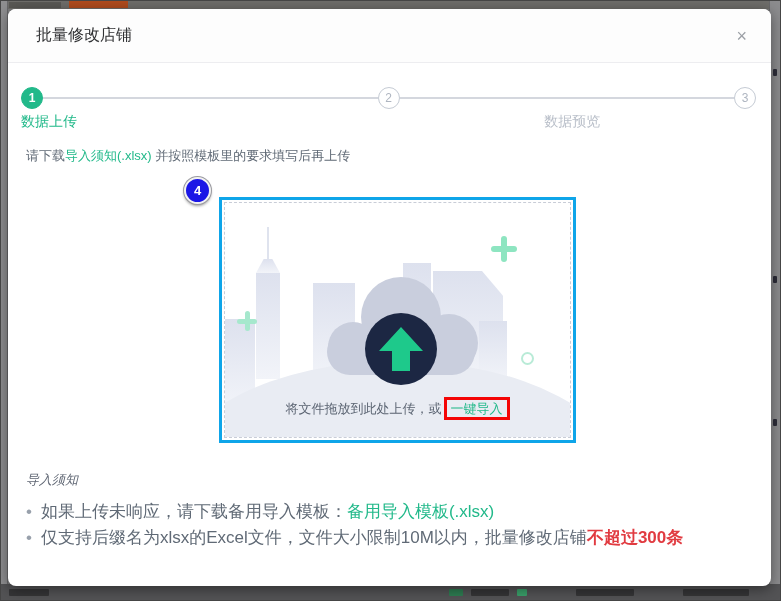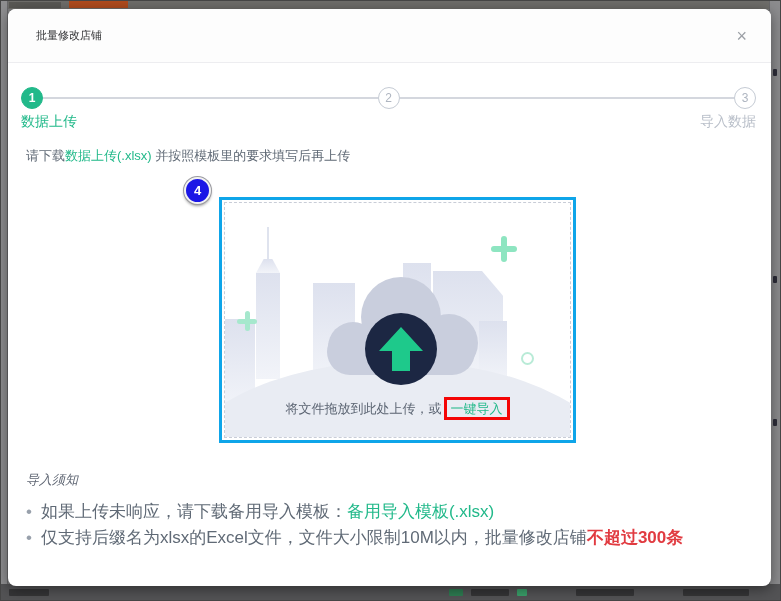--- a/index.html
+++ b/index.html
@@ -17,21 +17,21 @@
   .strip-bottom { position:absolute; bottom:0; left:0; right:0; height:16px; background:#535355; }
   .strip-bottom .blob { position:absolute; top:5px; height:7px; background:#353537; border-radius:1px; }
   .strip-bottom .blob.g1 { background:#2e7d52; }
   .strip-bottom .blob.g2 { background:#3aa06a; }
 
   
   .modal { position:absolute; left:7px; top:8px; width:763px; height:577px; background:#fff;
            border-radius:8px; box-shadow:0 3px 14px rgba(0,0,0,.45); }
   .modal-header { position:absolute; top:0; left:0; right:0; height:54px; border-bottom:1px solid #ededf0;
                   display:flex; align-items:center; padding:0 24px 0 28px; border-radius:8px 8px 0 0; background:#fdfdfd; }
-  .modal-title { font-size:11px; font-weight:500; color:#303133; }
+  .modal-title { font-size:16px; font-weight:500; color:#303133; }
   .modal-close { margin-left:auto; font-size:18px; color:#9ca0a6; cursor:pointer; line-height:1; }
 
   
   .step-track { position:absolute; left:13px; right:15px; top:78px; height:22px; display:flex; align-items:center; }
   .step-circle { width:22px; height:22px; border-radius:50%; background:#fff; border:1px solid #c5cbd4;
                  color:#aeb5c0; font-size:12px; display:flex; align-items:center; justify-content:center; flex:0 0 auto; }
   .step-circle.active { background:#22b98a; border-color:#22b98a; color:#fff; font-weight:bold; }
   .step-line { flex:1 1 auto; height:2px; background:#d4d7de; }
   .step-labels { position:absolute; left:13px; right:15px; top:104px; display:flex; font-size:14px; color:#b9bfc9; }
   .step-labels .lbl { flex:1; }
@@ -115,24 +115,24 @@
 
     <div class="step-track">
       <div class="step-circle active">1</div>
       <div class="step-line"></div>
       <div class="step-circle">2</div>
       <div class="step-line"></div>
       <div class="step-circle">3</div>
     </div>
     <div class="step-labels">
       <span class="lbl first active">数据上传</span>
-      <span class="lbl last">导入数据</span>
+      <span class="lbl mid">数据预览</span>
     </div>
 
-    <p class="instruction"><span>请下载</span><a class="green-link">数据上传(.xlsx)</a><span> 并按照模板里的要求填写后再上传</span></p>
+    <p class="instruction"><span>请下载</span><a class="green-link">导入须知(.xlsx)</a><span> 并按照模板里的要求填写后再上传</span></p>
 
     <div class="annotation-badge">4</div>
 
     <div class="red-highlight">
       <div class="upload-area">
         <div class="bldg b-left"></div>
         <div class="antenna"></div>
         <div class="bldg tower-top"></div>
         <div class="bldg tower"></div>
         <div class="bldg b-mid"></div>

